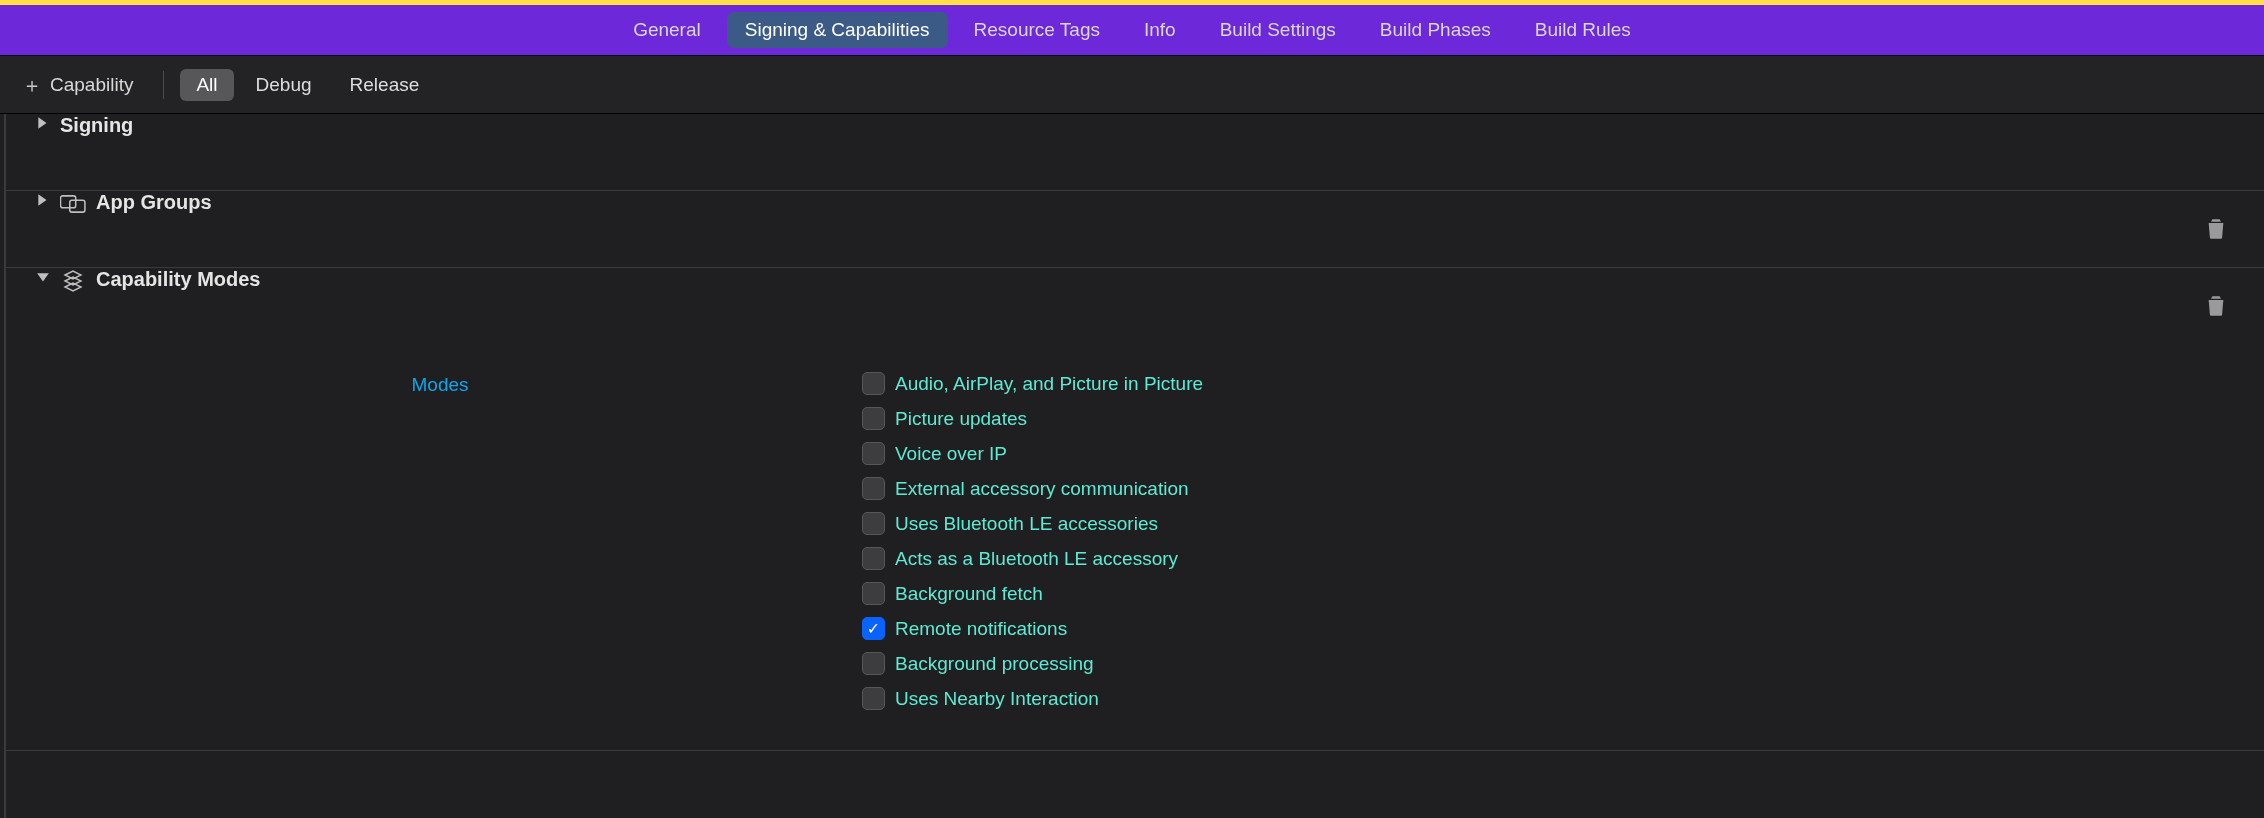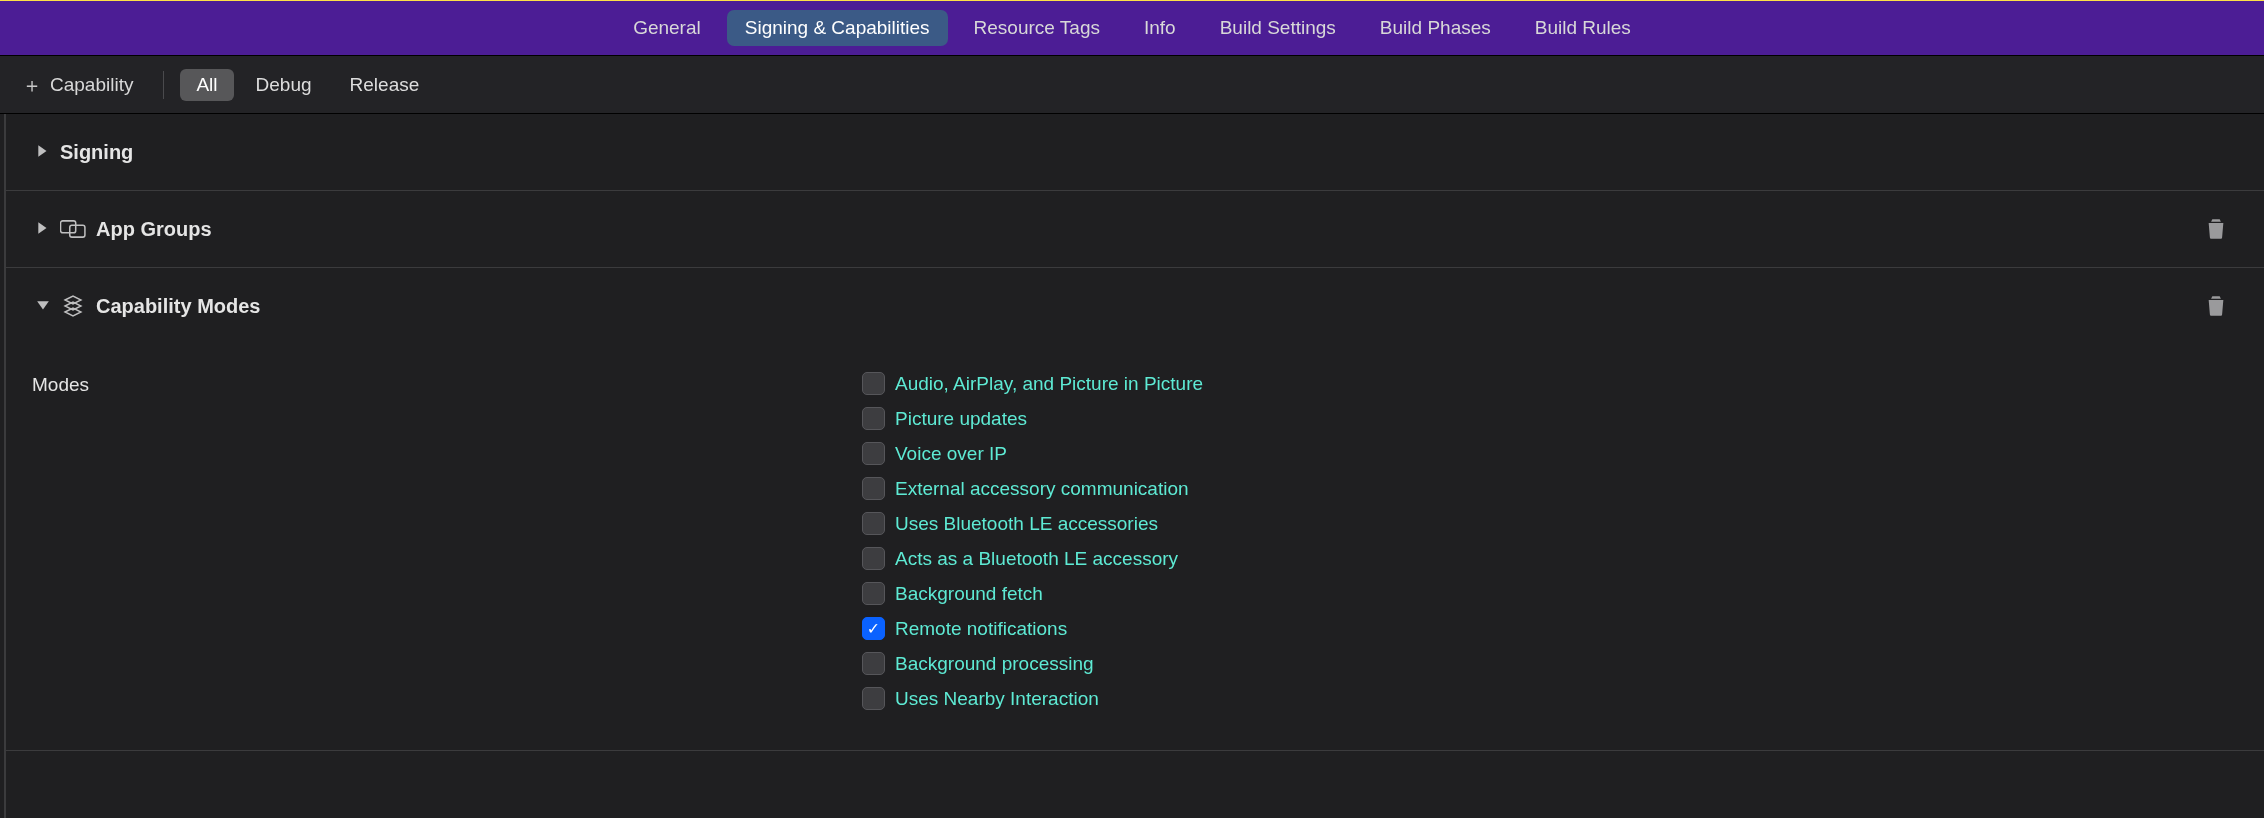--- a/index.html
+++ b/index.html
@@ -9,23 +9,23 @@
     background: #1f1f21;
     font-family: -apple-system, "Helvetica Neue", Arial, sans-serif;
     font-size: 19px;
     color: #dcdcdc;
     overflow: hidden;
   }
 
   
   .tabbar {
     height: 56px;
-    border-top: 1px solid #fde047;
+    border-top: 5px solid #fde047;
     border-bottom: 1px solid #000;
-    background: #4c1d95;
+    background: #6d28d9;
     display: flex;
     align-items: center;
     justify-content: center;
     gap: 8px;
     position: relative;
   }
   .tab {
     padding: 7px 18px;
     border-radius: 7px;
     color: #d8d8d8;
@@ -73,21 +73,21 @@
     width: 2px; background: #3b3b3d;
   }
   .panel { position: absolute; left: 4px; right: 0; top: 0; bottom: 0; padding: 0 0 0 0; }
 
   
   .section {
     border-bottom: 1px solid #3b3b3d;
     padding: 0 28px;
   }
   .section-inner {
-    display: flex; align-items: center; height: 76px;
+    display: flex; height: 76px;
     position: relative;
   }
   .chevron {
     width: 22px; text-align: center; color: #bfbfc0; font-size: 18px;
     margin-right: 6px;
   }
   .sec-icon {
     width: 26px; height: 26px; display:flex; align-items:center; justify-content:center;
     margin-right: 10px;
   }
@@ -100,22 +100,22 @@
 
   
   .modes-body {
     padding: 28px 28px 40px 28px;
     border-bottom: 1px solid #3b3b3d;
   }
   .modes-row {
     display: flex; align-items: flex-start;
   }
   .modes-label {
-    width: 830px; text-align: left; padding-right: 14px;
-    color: #e5e5e5; font-size: 19px; padding-top: 2px;
+    width: 830px; text-align: center; padding-right: 14px;
+    color: #0ea5e9; font-size: 19px; padding-top: 2px;
   }
   .modes-list { display: flex; flex-direction: column; gap: 12px; }
   .mode-item { display: flex; align-items: center; gap: 10px; }
   .cbox {
     width: 23px; height: 23px; border-radius: 5px;
     background: #3d3d40; border: 1px solid #56565a;
     display:flex; align-items:center; justify-content:center;
     flex: 0 0 23px;
   }
   .cbox.checked { background: #0a62ff; border-color: #0a62ff; }

